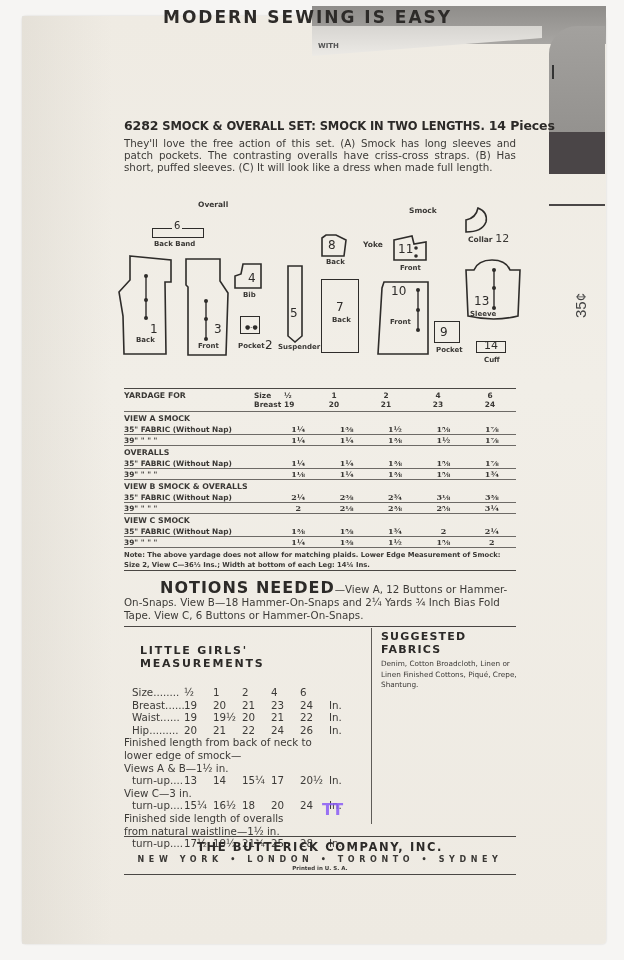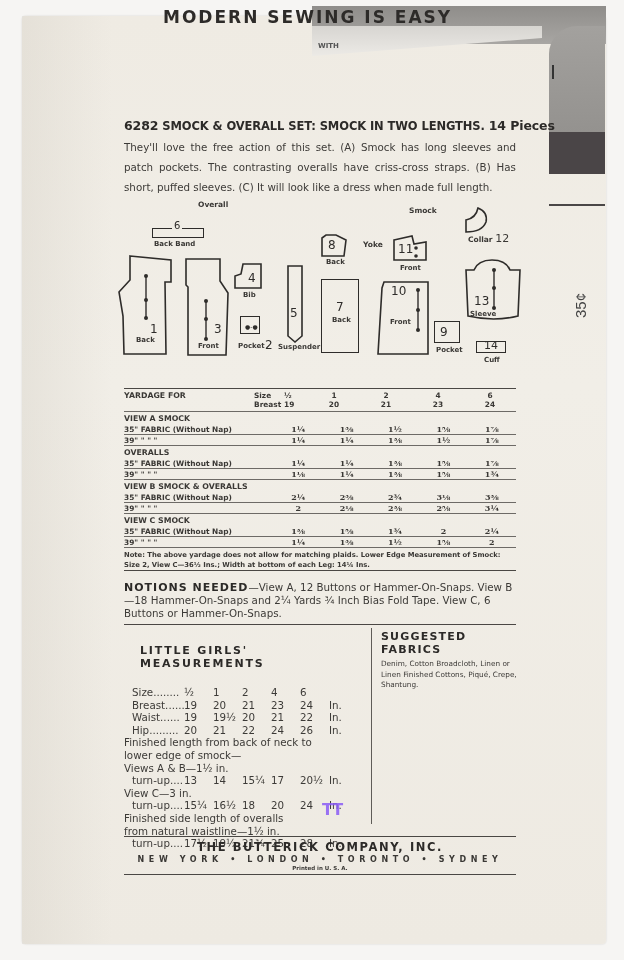--- a/index.html
+++ b/index.html
@@ -49,42 +49,42 @@
   }
   .topline {
     position:absolute; left:163px; top:7px; font-size:17px; letter-spacing:2px;
     font-weight:bold; color:#2d2b29; font-family:"DejaVu Sans", sans-serif;
   }
   .with { position:absolute; left:318px; top:42px; font-size:7px; font-weight:bold; color:#555; }
 
   .content { position:absolute; left:124px; top:118px; width:392px; }
   .title { font-size:11.5px; font-weight:bold; color:#2c2a28; white-space:nowrap; letter-spacing:-0.1px; }
   .title .num { font-size:12.5px; }
-  .desc { font-size:10.3px; line-height:20px; margin-top:4px; text-align:justify; color:#3c3a37; }
+  .desc { font-size:10.3px; line-height:12px; margin-top:4px; text-align:justify; color:#3c3a37; }
 
   .pieces { position:absolute; left:118px; top:196px; width:410px; height:172px; }
   .pc-label { position:absolute; font-size:7px; font-weight:bold; color:#3a3835; white-space:nowrap; }
   .pc-num { position:absolute; font-size:12px; color:#2e2c2a; }
   .shape { position:absolute; border:1.6px solid #2e2c2a; background:transparent; box-sizing:border-box; }
 
   .yardage { position:absolute; left:124px; top:388px; width:392px; font-size:7.4px; font-weight:bold; color:#3a3835; }
   .yrow { display:flex; align-items:center; height:10px; }
   .yrow .lab { width:150px; }
   .yrow .v { flex:1; text-align:center; font-family:"DejaVu Serif", serif; font-weight:bold; font-size:8px; }
   .yrule { border-top:1px solid #6d6a66; }
   .section { font-size:7.8px; margin-top:2px; height:10px; }
   .hdr { display:flex; border-top:1.2px solid #4a4744; border-bottom:1px solid #6d6a66; padding:2px 0 2px; }
   .hdr .lab { width:130px; font-size:7.8px; }
   .hdr .sz { width:30px; line-height:9px; }
   .hdr .c { flex:1; text-align:center; line-height:9px; }
   .hdr .c.first { flex:0 0 24px; text-align:left; }
   .note { font-size:6.8px; line-height:10px; margin-top:2px; padding-bottom:0; border-bottom:1.2px solid #4a4744; }
 
   .notions { position:absolute; left:124px; top:581px; width:392px; font-size:10.3px; line-height:13px; color:#3c3a37; border-bottom:1.2px solid #4a4744; padding-bottom:4px; }
-  .notions b { font-size:11px; letter-spacing:1px; color:#2c2a28; }
+  .notions b { font-size:16px; letter-spacing:1px; color:#2c2a28;margin-left:36px; }
 
   .meas { position:absolute; left:124px; top:628px; width:246px; font-size:10.3px; color:#3c3a37; }
   .meas h3 { margin:16px; font-size:11px; letter-spacing:1.8px; font-weight:bold; color:#2c2a28; }
   .mrow { display:flex; height:12.6px; line-height:12.6px; }
   .mrow .ml { width:52px; white-space:nowrap; overflow:hidden;margin-left:8px; }
   .mrow .mv { width:29px; }
   .mrow .mu { width:20px; }
   .mtext { height:12.6px; line-height:12.6px; white-space:nowrap; }
   .vdiv { position:absolute; left:371px; top:628px; width:1px; height:196px; background:#5f5c58; }
   .fabrics { position:absolute; left:381px; top:630px; width:140px; color:#3c3a37; }

